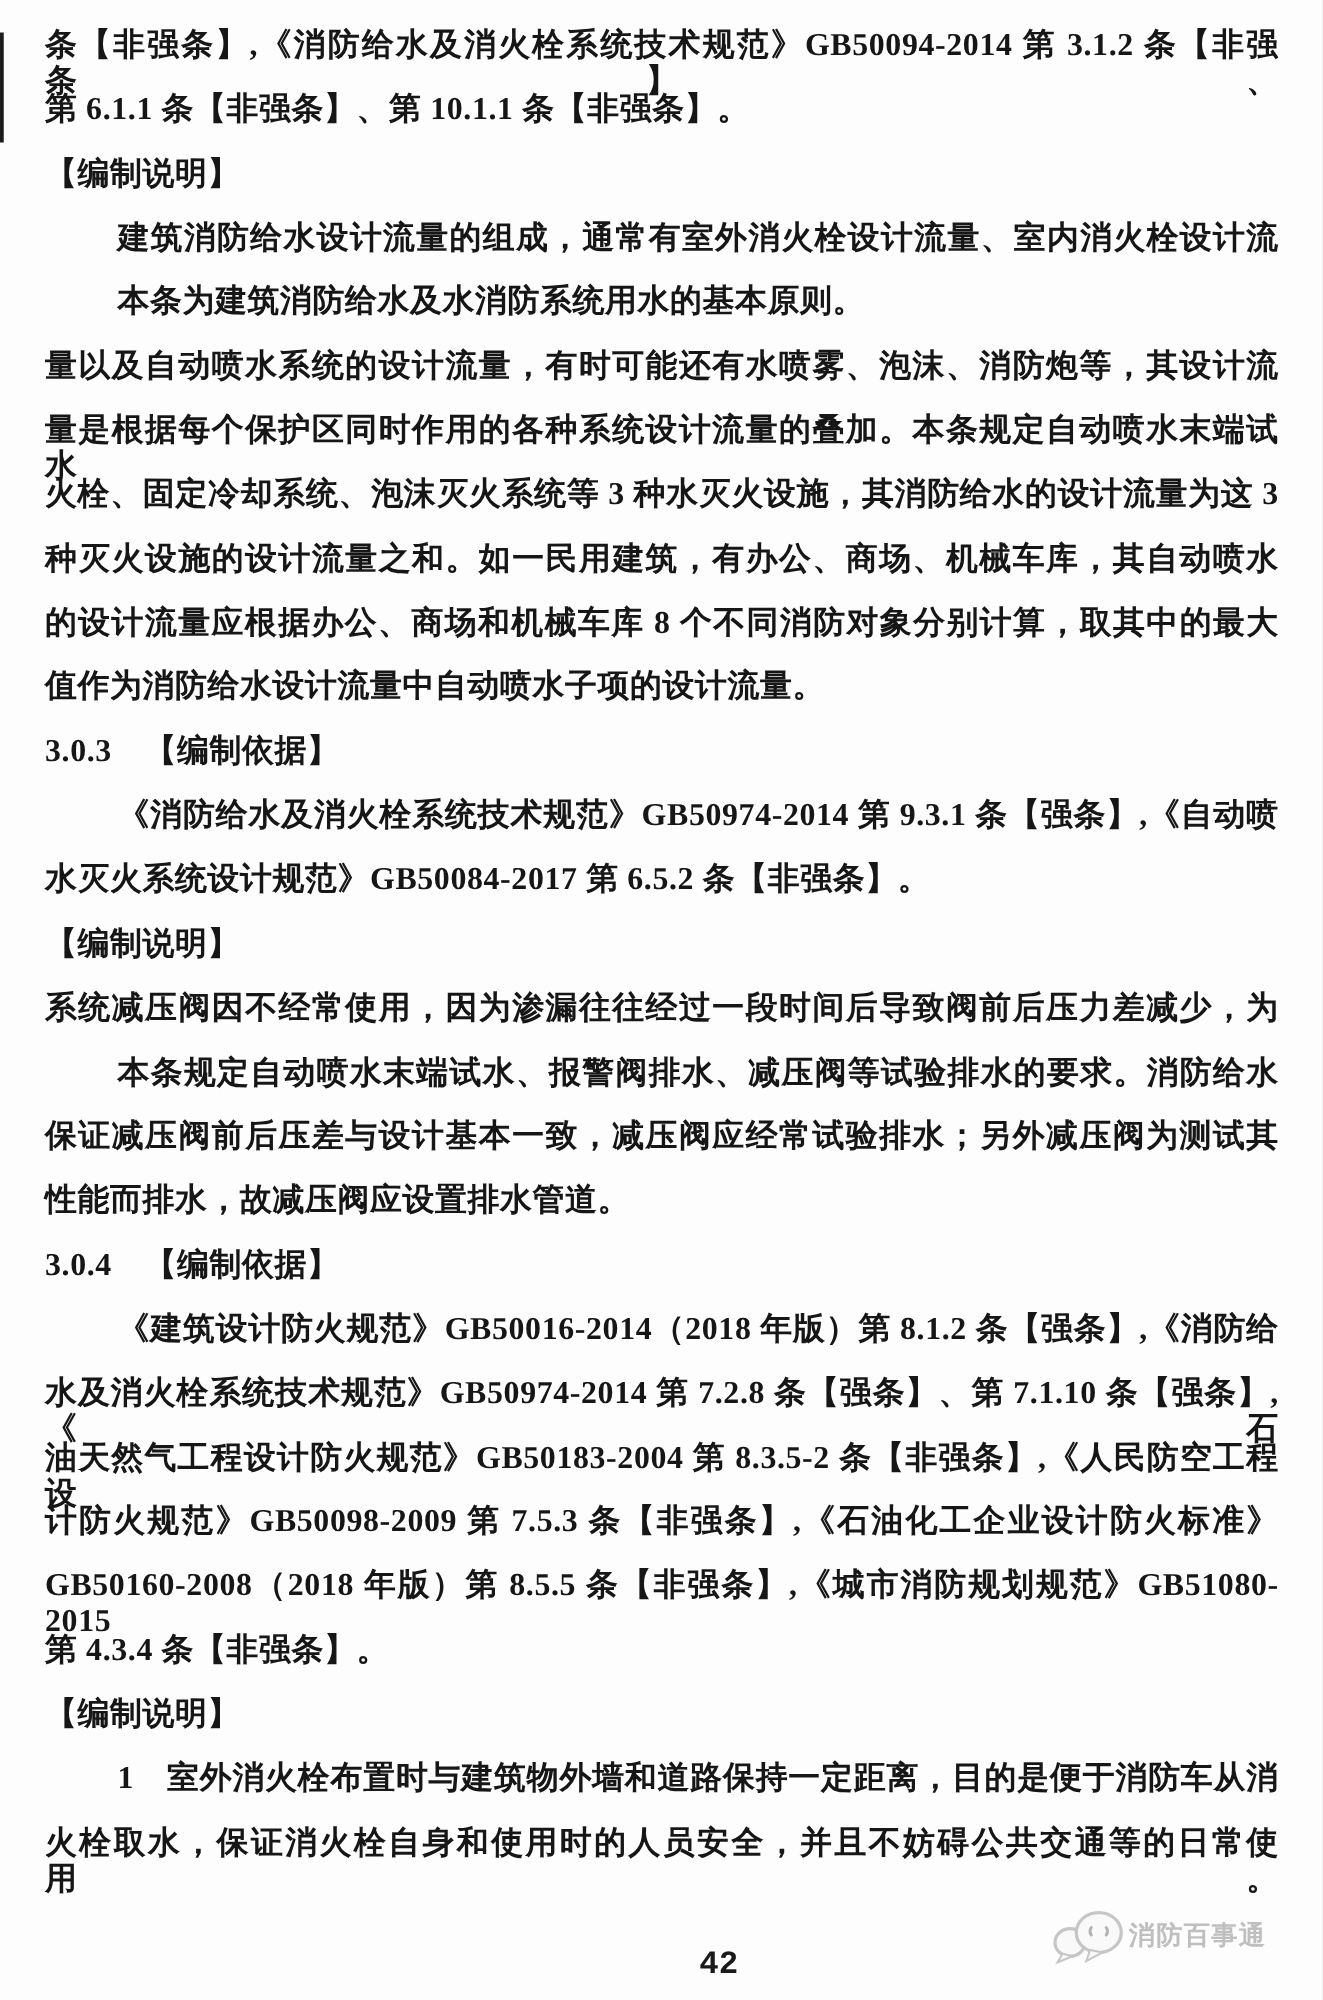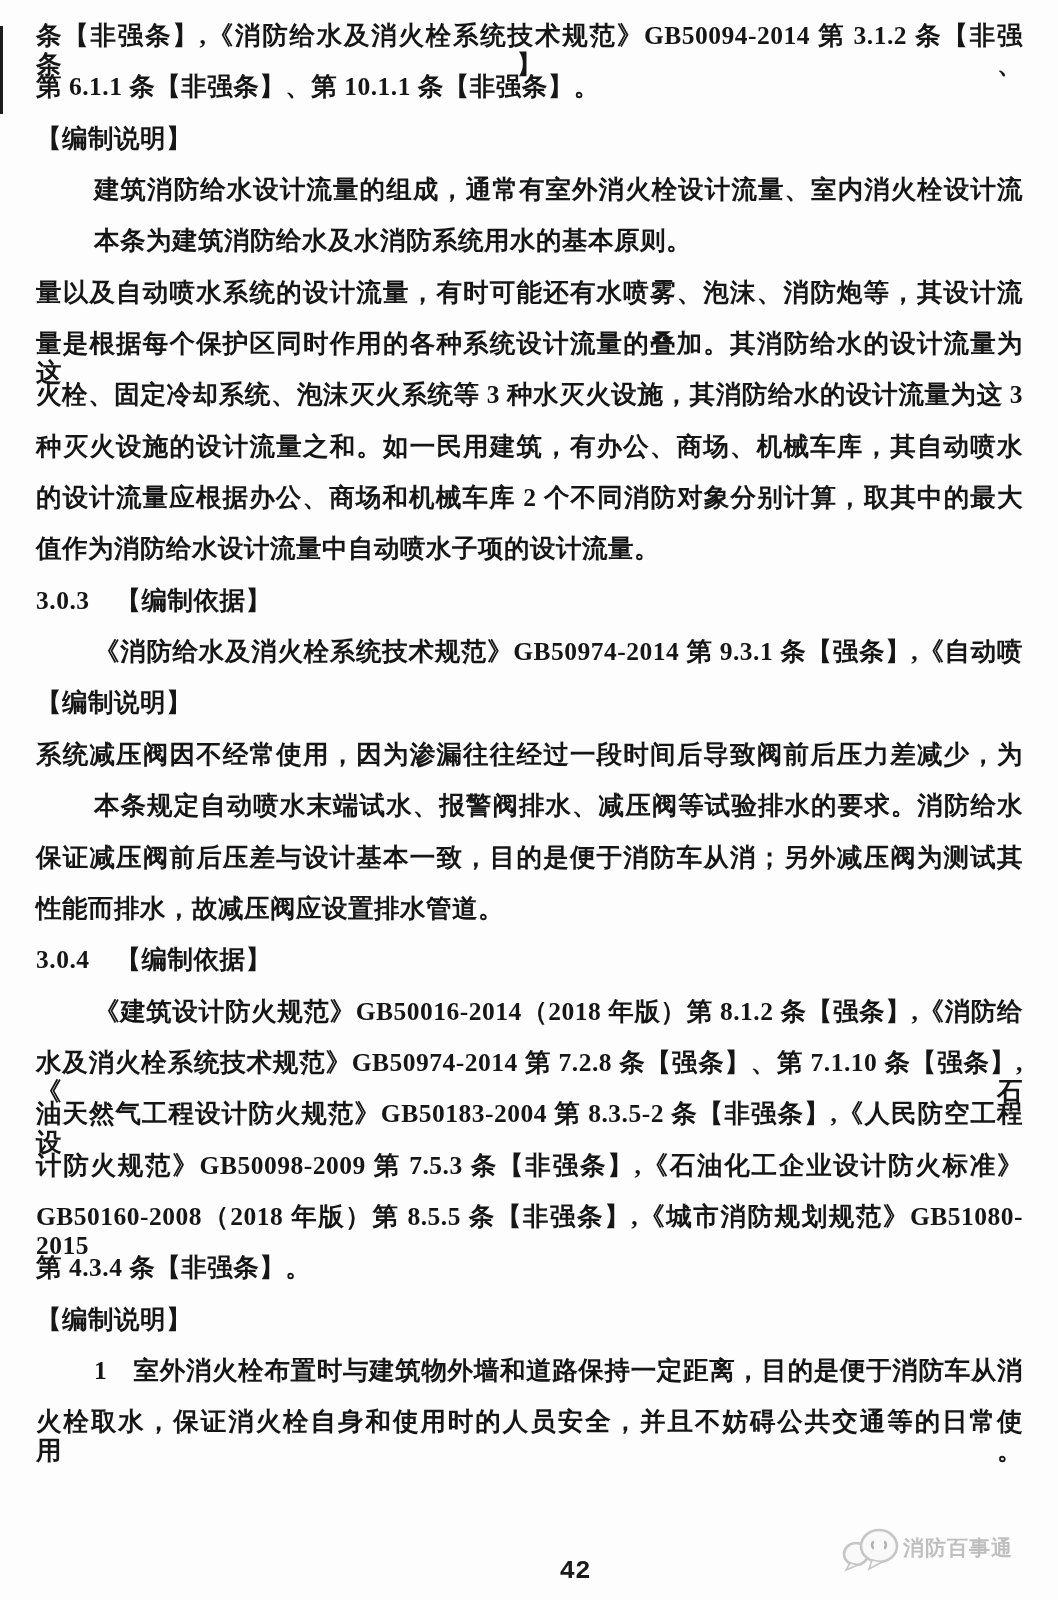--- a/index.html
+++ b/index.html
@@ -68,31 +68,32 @@
 
   <div class="scan-edge"></div>
 
   <div class="doc-body">
       <div class="line just">条【非强条】,《消防给水及消火栓系统技术规范》GB50094-2014 第 3.1.2 条【非强条】、</div>
       <div class="line">第 6.1.1 条【非强条】、第 10.1.1 条【非强条】。</div>
       <div class="line">【编制说明】</div>
       <div class="line indent just">建筑消防给水设计流量的组成，通常有室外消火栓设计流量、室内消火栓设计流</div>
       <div class="line indent">本条为建筑消防给水及水消防系统用水的基本原则。</div>
       <div class="line just">量以及自动喷水系统的设计流量，有时可能还有水喷雾、泡沫、消防炮等，其设计流</div>
-      <div class="line just">量是根据每个保护区同时作用的各种系统设计流量的叠加。其消防给水的设计流量为这</div>
+      <div class="line just">量是根据每个保护区同时作用的各种系统设计流量的叠加。本条规定自动喷水末端试水</div>
       <div class="line just">火栓、固定冷却系统、泡沫灭火系统等 3 种水灭火设施，其消防给水的设计流量为这 3</div>
       <div class="line just">种灭火设施的设计流量之和。如一民用建筑，有办公、商场、机械车库，其自动喷水</div>
-      <div class="line just">的设计流量应根据办公、商场和机械车库 2 个不同消防对象分别计算，取其中的最大</div>
+      <div class="line just">的设计流量应根据办公、商场和机械车库 8 个不同消防对象分别计算，取其中的最大</div>
       <div class="line">值作为消防给水设计流量中自动喷水子项的设计流量。</div>
       <div class="line">3.0.3　【编制依据】</div>
       <div class="line indent just">《消防给水及消火栓系统技术规范》GB50974-2014 第 9.3.1 条【强条】,《自动喷</div>
+      <div class="line">水灭火系统设计规范》GB50084-2017 第 6.5.2 条【非强条】。</div>
       <div class="line">【编制说明】</div>
       <div class="line just">系统减压阀因不经常使用，因为渗漏往往经过一段时间后导致阀前后压力差减少，为</div>
       <div class="line indent just">本条规定自动喷水末端试水、报警阀排水、减压阀等试验排水的要求。消防给水</div>
-      <div class="line just">保证减压阀前后压差与设计基本一致，目的是便于消防车从消；另外减压阀为测试其</div>
+      <div class="line just">保证减压阀前后压差与设计基本一致，减压阀应经常试验排水；另外减压阀为测试其</div>
       <div class="line">性能而排水，故减压阀应设置排水管道。</div>
       <div class="line">3.0.4　【编制依据】</div>
       <div class="line indent just">《建筑设计防火规范》GB50016-2014（2018 年版）第 8.1.2 条【强条】,《消防给</div>
       <div class="line just">水及消火栓系统技术规范》GB50974-2014 第 7.2.8 条【强条】、第 7.1.10 条【强条】,《石</div>
       <div class="line just">油天然气工程设计防火规范》GB50183-2004 第 8.3.5-2 条【非强条】,《人民防空工程设</div>
       <div class="line just">计防火规范》GB50098-2009 第 7.5.3 条【非强条】,《石油化工企业设计防火标准》</div>
       <div class="line just">GB50160-2008（2018 年版）第 8.5.5 条【非强条】,《城市消防规划规范》GB51080-2015</div>
       <div class="line">第 4.3.4 条【非强条】。</div>
       <div class="line">【编制说明】</div>
       <div class="line indent just">1　室外消火栓布置时与建筑物外墙和道路保持一定距离，目的是便于消防车从消</div>

